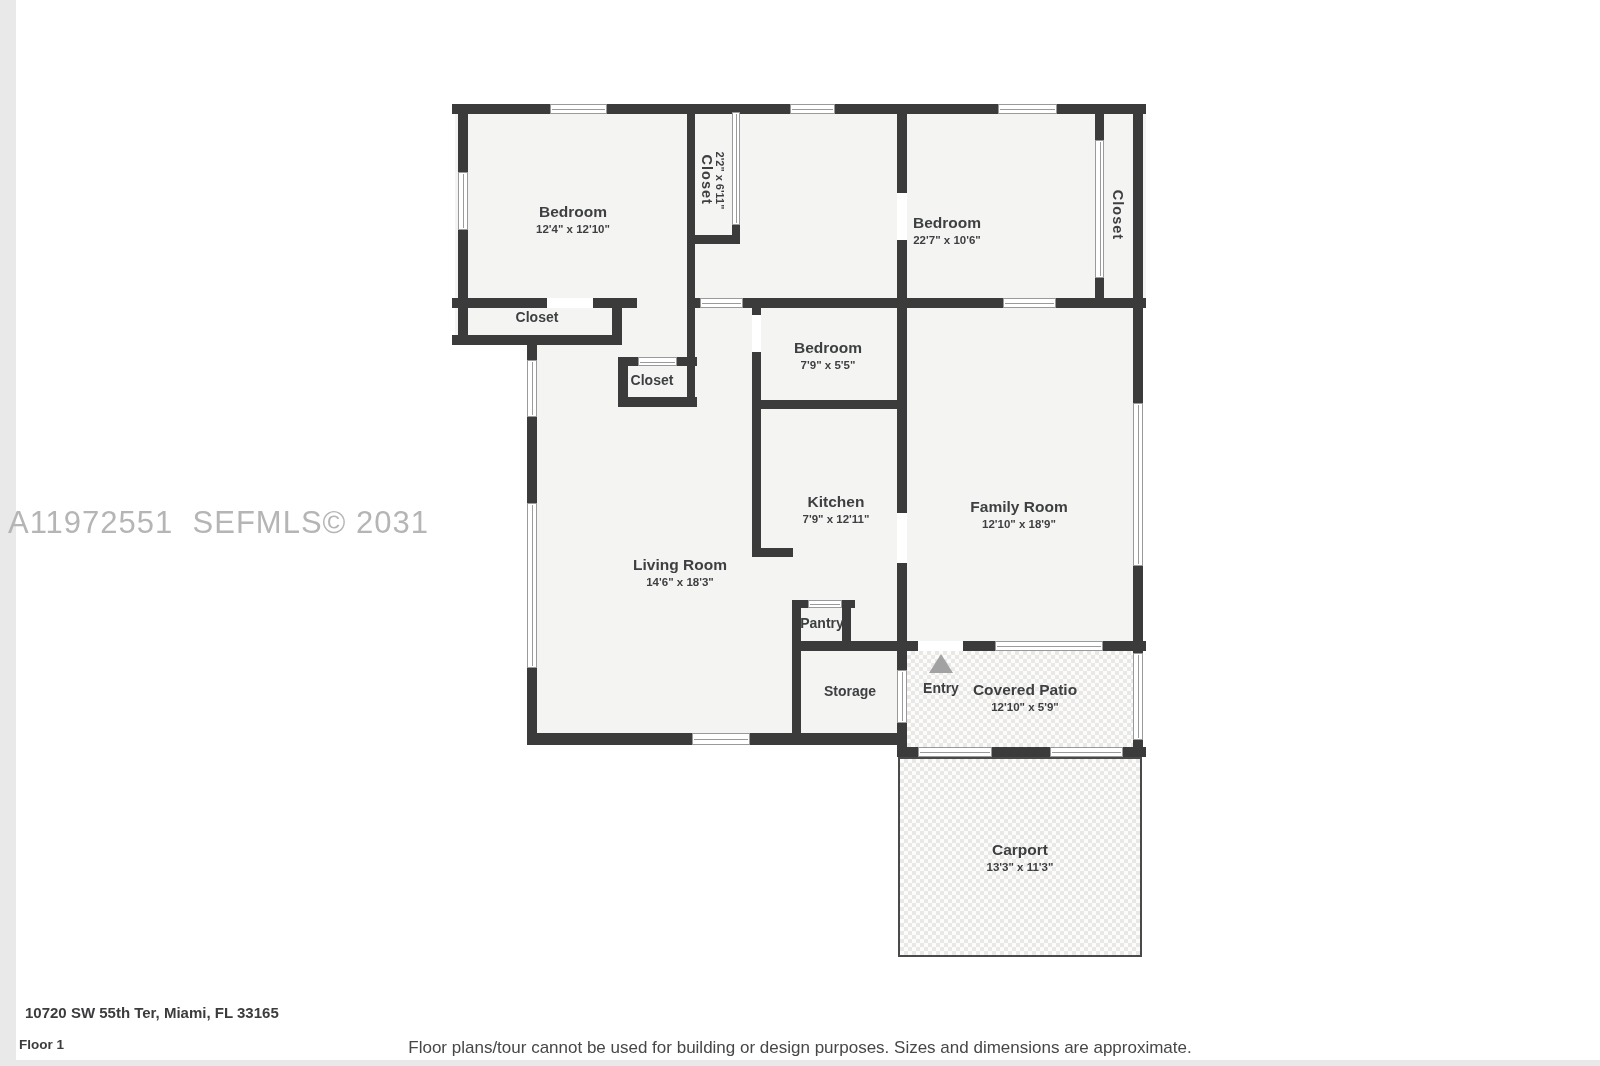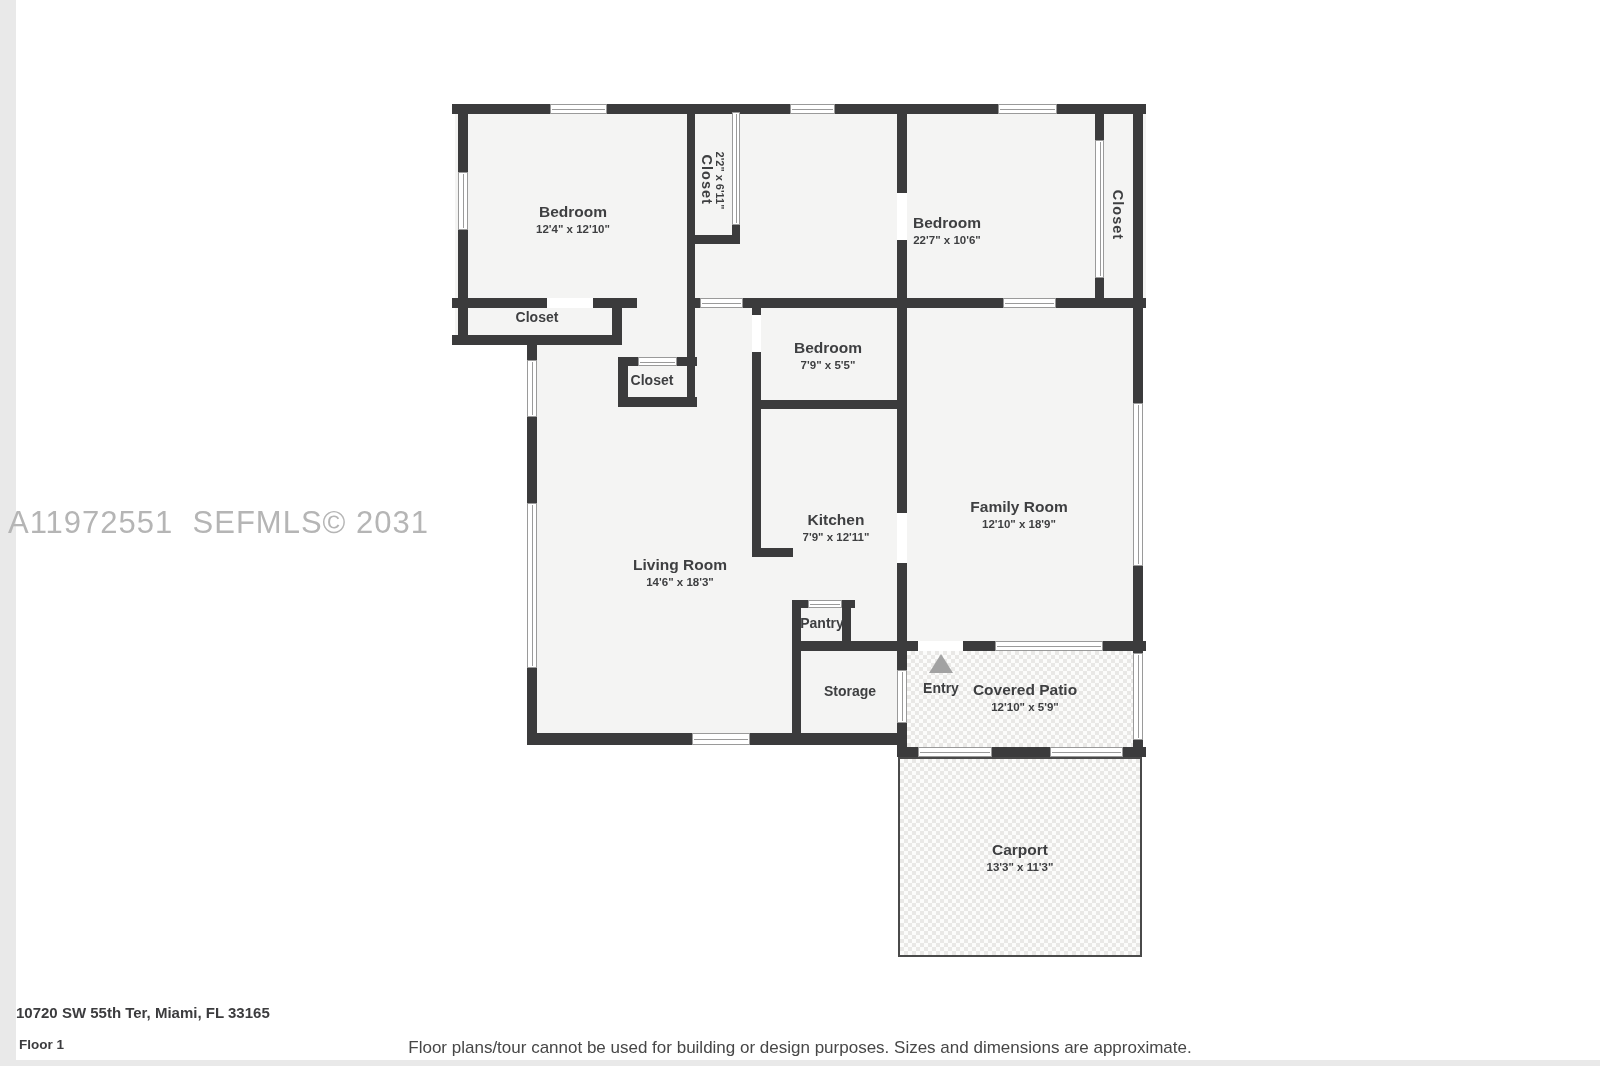--- a/index.html
+++ b/index.html
@@ -40,21 +40,21 @@
   .vlabel .dm{display:block;font-size:11px;margin-top:1px;}
   .tri{
     position:absolute;width:0;height:0;
     border-left:12px solid transparent;border-right:12px solid transparent;
     border-bottom:19px solid #a2a2a2;
   }
   #watermark{
     position:absolute;left:8px;top:505px;
     font-size:31px;color:#b5b5b5;letter-spacing:1px;white-space:pre;
   }
-  #address{position:absolute;left:16px;top:1004px;font-size:15px;font-weight:700;color:#3c3c3e;}
+  #address{position:absolute;left:25px;top:1004px;font-size:15px;font-weight:700;color:#3c3c3e;}
   #floor{position:absolute;left:19px;top:1037px;font-size:13.5px;font-weight:700;color:#3c3c3e;}
   #disclaimer{
     position:absolute;left:0;top:1038px;width:1600px;text-align:center;
     font-size:17px;font-weight:400;color:#474747;
   }
   .frame{position:absolute;background:#e9e9e9;}
   #frame-left{left:0;top:0;width:16px;height:1066px;}
   #frame-bottom{left:0;top:1060px;width:1600px;height:6px;}
 </style>
 </head>
@@ -153,21 +153,21 @@
       <span class="nm">Closet</span>
     </div>
     <div class="rlabel" style="left: 828px; top: 355px;">
       <span class="nm">Bedroom</span>
       <span class="dm">7'9" x 5'5"</span>
     </div>
     <div class="rlabel" style="left: 1019px; top: 478px; margin-top: 36px;">
       <span class="nm">Family Room</span>
       <span class="dm">12'10" x 18'9"</span>
     </div>
-    <div class="rlabel" style="left: 836px; top: 509px; margin-top: 18px;">
+    <div class="rlabel" style="left: 836px; top: 509px;">
       <span class="nm">Kitchen</span>
       <span class="dm">7'9" x 12'11"</span>
     </div>
     <div class="rlabel" style="left: 648px; top: 572px; margin-left: 32px;">
       <span class="nm">Living Room</span>
       <span class="dm">14'6" x 18'3"</span>
     </div>
     <div class="rlabel small" style="left: 822px; top: 624px;">
       <span class="nm">Pantry</span>
     </div>

